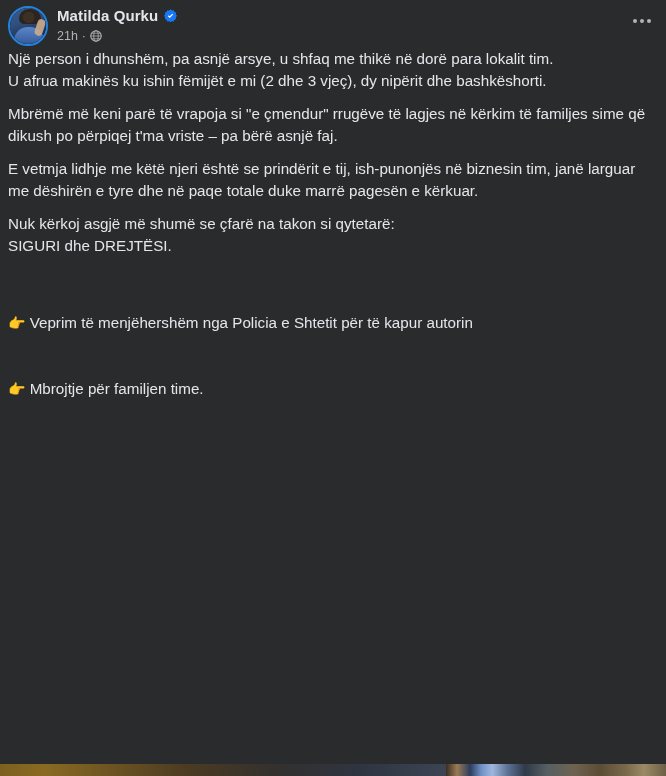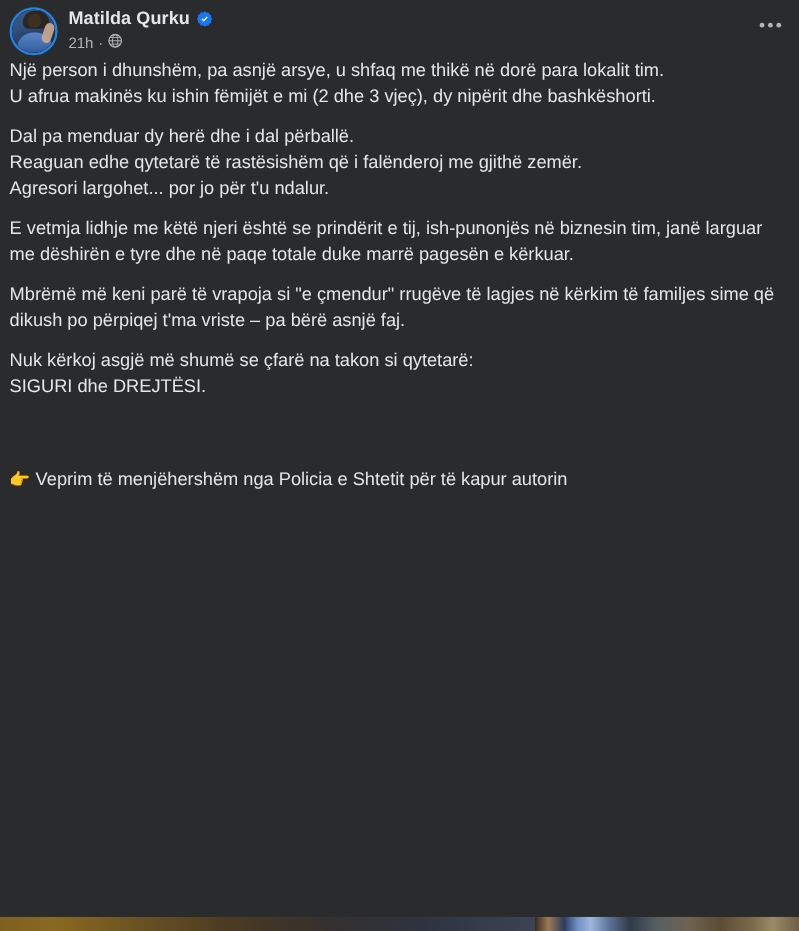--- a/index.html
+++ b/index.html
@@ -107,21 +107,21 @@
   .verified-badge {
     width: 13px;
     height: 13px;
     margin-left: 6px;
     flex: 0 0 13px;
     display: block;
   }
 
   .meta-row {
     display: flex;
-    align-items: flex-start;
+    align-items: center;
     margin-top: 3px;
     height: 16px;
   }
   .meta-time {
     font-size: 12.5px;
     color: #b0b3b8;
     line-height: 16px;
   }
   .meta-dot {
     font-size: 12.5px;
@@ -270,30 +270,28 @@
       <i></i>
       <i></i>
       <i></i>
     </div>
   </div>
 
   <div class="post-body">
 
     <p class="para">Një person i dhunshëm, pa asnjë arsye, u shfaq me thikë në dorë para lokalit tim.
 U afrua makinës ku ishin fëmijët e mi (2 dhe 3 vjeç), dy nipërit dhe bashkëshorti.</p>
-    <p class="para">Dal pa menduar dy herë dhe i dal përballë.
-Reaguan edhe qytetarë të rastësishëm që i falënderoj me gjithë zemër.
-Agresori largohet... por jo për t'u ndalur.</p>
+    <p class="para">Mbrëmë më keni parë të vrapoja si "e çmendur" rrugëve të lagjes në kërkim të familjes sime që dikush po përpiqej t'ma vriste – pa bërë asnjë faj.</p>
     <p class="para">E vetmja lidhje me këtë njeri është se prindërit e tij, ish-punonjës në biznesin tim, janë larguar me dëshirën e tyre dhe në paqe totale duke marrë pagesën e kërkuar.</p>
-    <p class="para">Mbrëmë më keni parë të vrapoja si "e çmendur" rrugëve të lagjes në kërkim të familjes sime që dikush po përpiqej t'ma vriste – pa bërë asnjë faj.</p>
     <p class="para">Nuk kërkoj asgjë më shumë se çfarë na takon si qytetarë:
 SIGURI dhe DREJTËSI.</p>
 
     <p class="para">
       <span class="bullet-line"><span class="emoji">👉</span> <span>Veprim të menjëhershëm nga Policia e Shtetit për të kapur autorin</span></span>
+      <span class="bullet-line"><span class="emoji">👉</span> <span>Mbrojtje për familjen time.</span></span>
       
     </p>
 
   </div>
 
   <div class="media-strip">
     <div class="media-tile-left"></div>
     <div class="media-tile-right"></div>
   </div>
 

